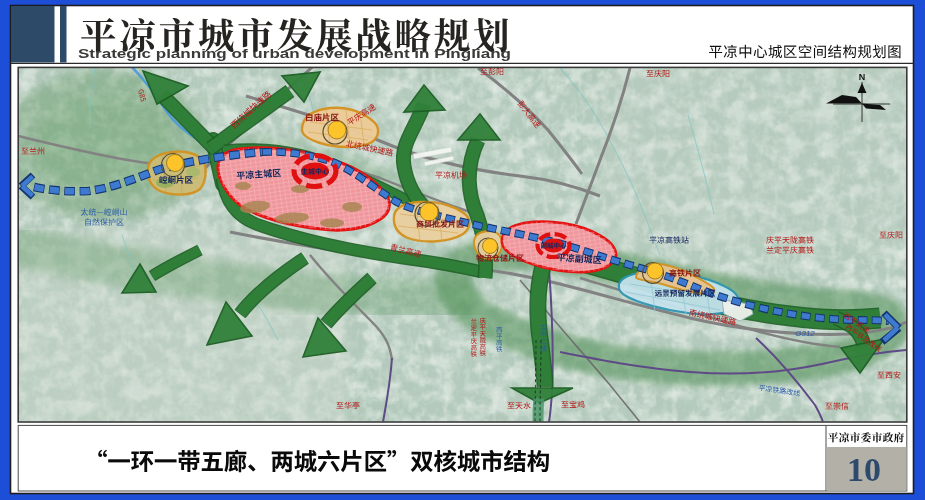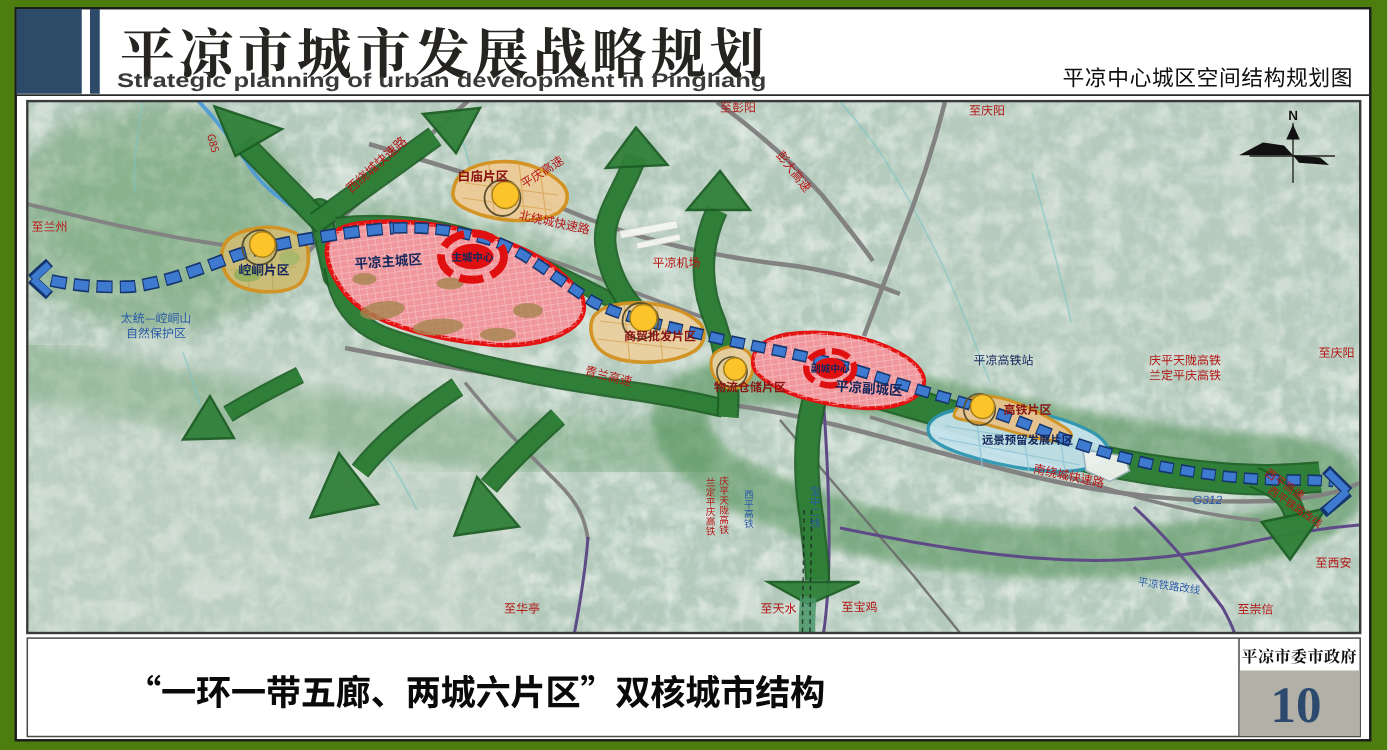--- a/index.html
+++ b/index.html
@@ -1,15 +1,15 @@
 <!DOCTYPE html>
 <html><head><meta charset="utf-8">
 <style>
 html,body{margin:0;padding:0;background:#fff;}
-#page{position:relative;width:925px;height:500px;overflow:hidden;background:#4d7c0f;}
+#page{position:relative;width:925px;height:500px;overflow:hidden;background:#1d4ed8;}
 </style></head>
 <body>
 <div id="page">
 <svg width="925" height="500" viewBox="0 0 925 500">
 <defs>
 <path id="hb201C" d="M771 807 743 860C670 826 605 756 605 657C605 597 643 550 693 550C742 550 771 584 771 624C771 665 743 697 701 697C692 697 684 694 680 692C680 723 711 779 771 807ZM975 807 946 860C873 826 808 756 808 657C808 597 846 550 896 550C946 550 974 584 974 624C974 665 946 697 905 697C895 697 887 694 883 692C883 723 914 779 975 807Z"></path>
         <path id="hb201D" d="M229 595 257 543C330 576 395 646 395 745C395 806 357 853 307 853C258 853 229 818 229 779C229 738 257 706 299 706C308 706 316 708 320 711C320 679 289 624 229 595ZM25 595 54 543C127 576 192 646 192 745C192 806 154 853 104 853C54 853 26 818 26 779C26 738 54 706 95 706C105 706 113 708 117 711C117 679 86 624 25 595Z"></path>
         <path id="hb3001" d="M255 -69 362 23C312 85 215 184 144 242L40 152C109 92 194 6 255 -69Z"></path>
         <path id="hb4E00" d="M38 455V324H964V455Z"></path>
         <path id="hb4E24" d="M91 569V-90H211V98C235 78 262 49 276 29C337 87 375 159 399 233C420 207 439 181 450 160L519 256C501 286 463 328 427 366C431 397 433 427 433 456H565C562 347 545 205 441 113C469 94 507 54 526 29C588 89 626 163 650 240C689 194 725 146 746 111L788 170V47C788 31 782 25 764 25C745 25 677 24 620 28C636 -4 653 -57 659 -91C747 -91 810 -90 852 -71C896 -52 909 -18 909 44V569H683V670H946V785H57V670H316V569ZM434 670H565V569H434ZM788 456V243C758 282 716 328 676 368C680 398 682 428 682 456ZM211 132V456H316C313 354 297 223 211 132Z"></path>

